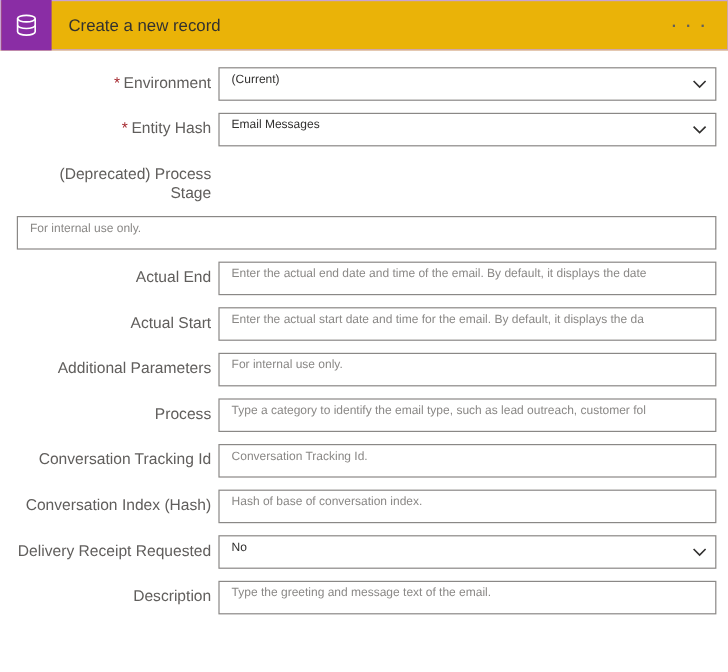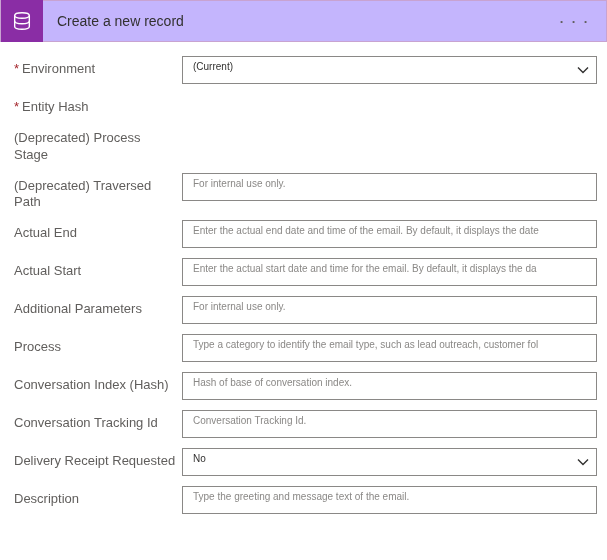--- a/index.html
+++ b/index.html
@@ -6,21 +6,21 @@
     body {
       font-family: "Segoe UI", -apple-system, sans-serif;
       font-size: 13px;
       color: #323130;
       background: #fff;
       width: 607px;
     }
     .header {
       display: flex;
       align-items: center;
-      background: #c4b5fd;
+      background: #eab308;
       border: 1px solid #c8a3d1;
       padding: 0;
       height: 42px;
     }
     .header-icon {
       width: 42px;
       height: 42px;
       background: #8a2da5;
       display: flex;
       align-items: center;
@@ -48,20 +48,21 @@
       margin-bottom: 10px;
     }
     .label {
       width: 168px;
       flex: 0 0 168px;
       font-size: 13px;
       color: #605e5c;
       line-height: 1.25;
       padding-top: 5px;
       padding-right: 6px;
+      text-align: right;
     }
     .label.required::before {
       content: "*";
       color: #a4262c;
       margin-right: 3px;
     }
     .control {
       flex: 1;
       position: relative;
     }
@@ -111,26 +112,33 @@
         <div class="field">(Current)</div>
         <span class="chevron">
           <svg width="16" height="16" viewBox="0 0 16 16">
             <path d="M3 5.5 L8 10.5 L13 5.5" stroke="#323130" stroke-width="1.4" fill="none"></path>
           </svg>
         </span>
       </div>
     </div>
     <div class="row">
       <div class="label required">Entity Hash</div>
+      <div class="control">
+        <div class="field">Email Messages</div>
+        <span class="chevron">
+          <svg width="16" height="16" viewBox="0 0 16 16">
+            <path d="M3 5.5 L8 10.5 L13 5.5" stroke="#323130" stroke-width="1.4" fill="none"></path>
+          </svg>
+        </span>
+      </div>
     </div>
     <div class="row">
       <div class="label">(Deprecated) Process Stage</div>
     </div>
     <div class="row">
-      <div class="label">(Deprecated) Traversed Path</div>
       <div class="control">
         <div class="field placeholder">For internal use only.</div>
       </div>
     </div>
     <div class="row">
       <div class="label">Actual End</div>
       <div class="control">
         <div class="field placeholder">Enter the actual end date and time of the email. By default, it displays the date</div>
       </div>
     </div>
@@ -146,29 +154,29 @@
         <div class="field placeholder">For internal use only.</div>
       </div>
     </div>
     <div class="row">
       <div class="label">Process</div>
       <div class="control">
         <div class="field placeholder">Type a category to identify the email type, such as lead outreach, customer fol</div>
       </div>
     </div>
     <div class="row">
+      <div class="label">Conversation Tracking Id</div>
+      <div class="control">
+        <div class="field placeholder">Conversation Tracking Id.</div>
+      </div>
+    </div>
+    <div class="row">
       <div class="label">Conversation Index (Hash)</div>
       <div class="control">
         <div class="field placeholder">Hash of base of conversation index.</div>
-      </div>
-    </div>
-    <div class="row">
-      <div class="label">Conversation Tracking Id</div>
-      <div class="control">
-        <div class="field placeholder">Conversation Tracking Id.</div>
       </div>
     </div>
     <div class="row">
       <div class="label">Delivery Receipt Requested</div>
       <div class="control">
         <div class="field">No</div>
         <span class="chevron">
           <svg width="16" height="16" viewBox="0 0 16 16">
             <path d="M3 5.5 L8 10.5 L13 5.5" stroke="#323130" stroke-width="1.4" fill="none"></path>
           </svg>

